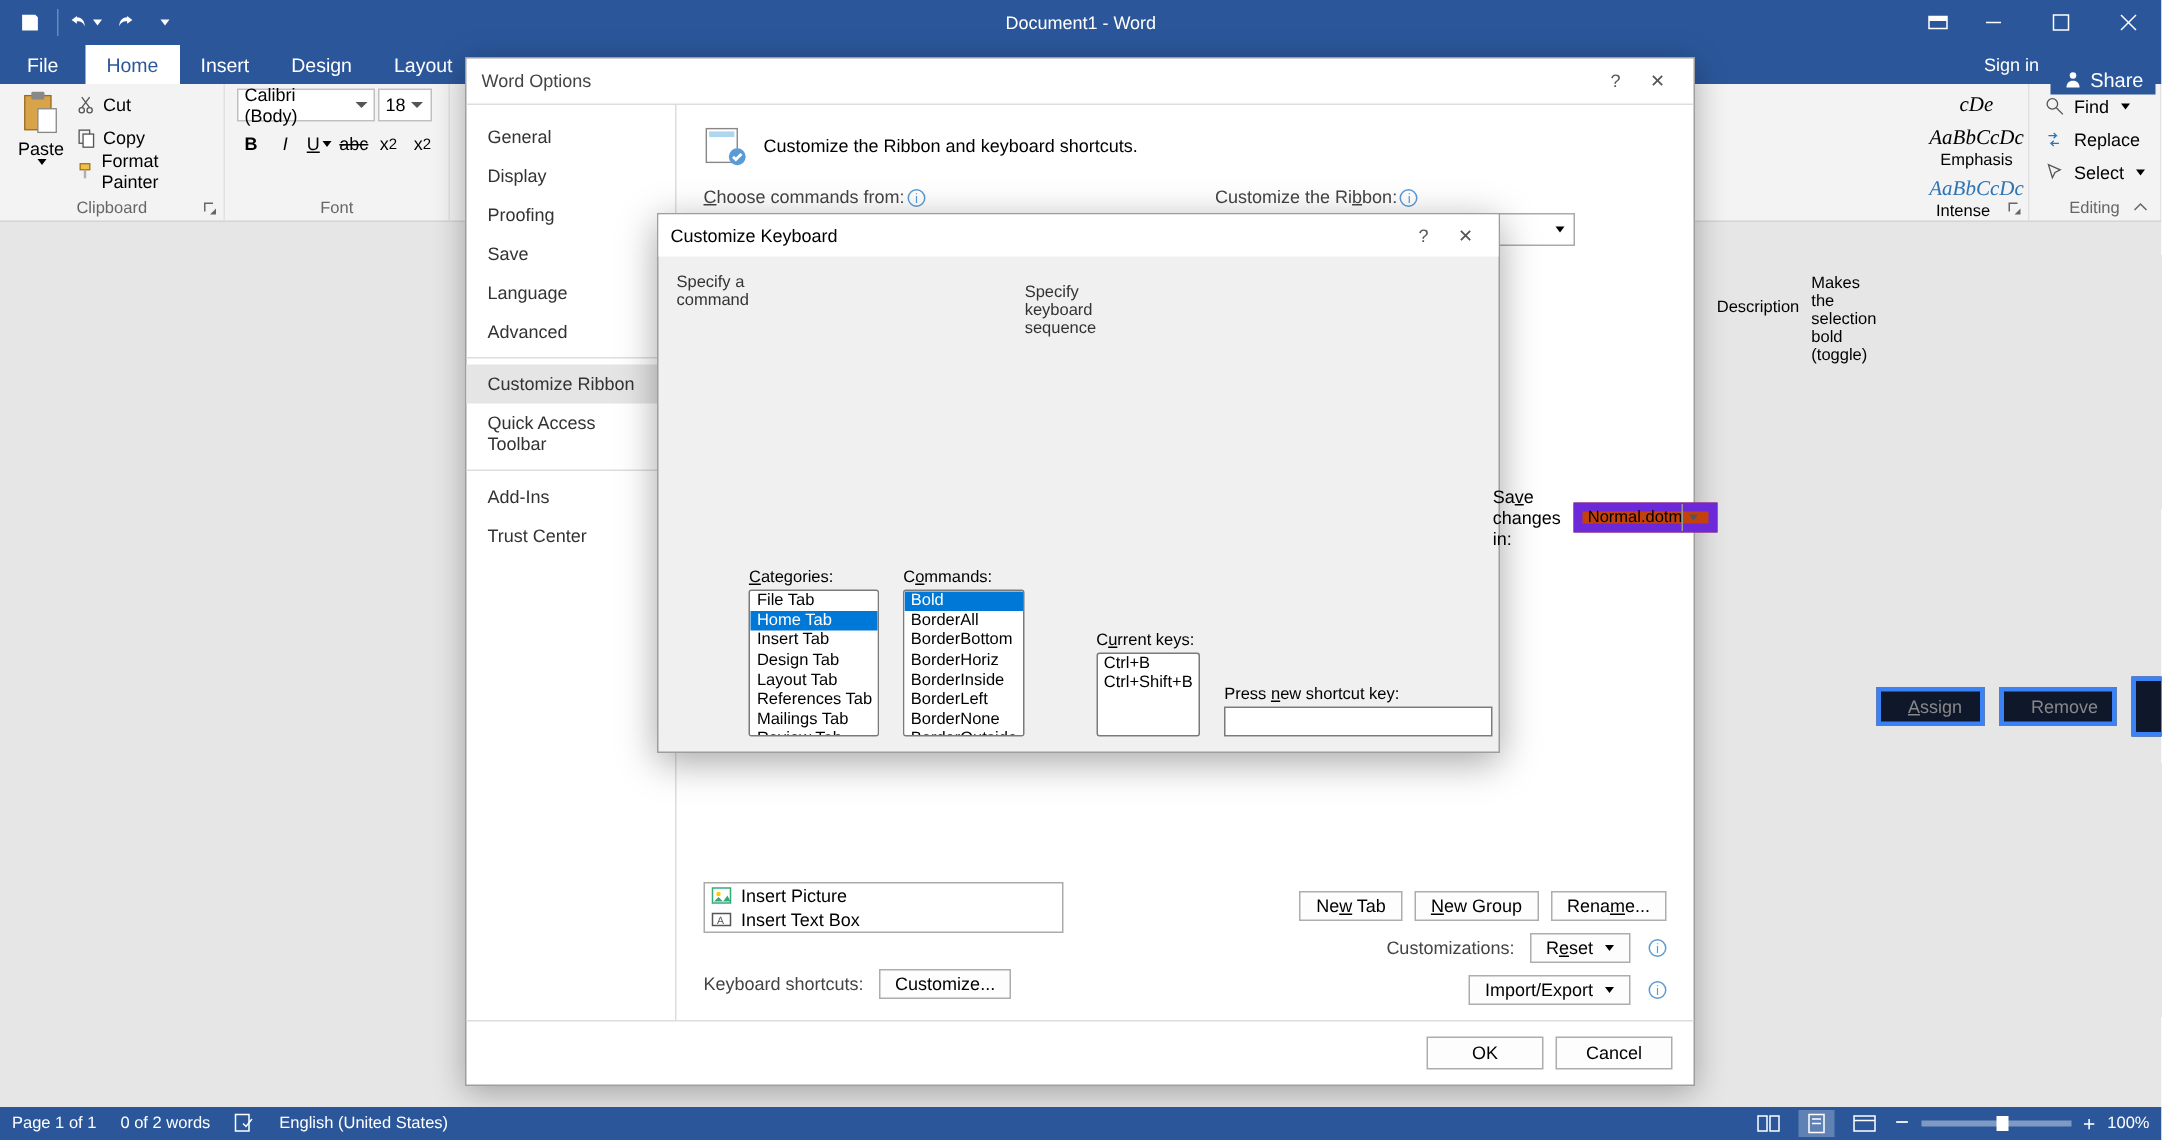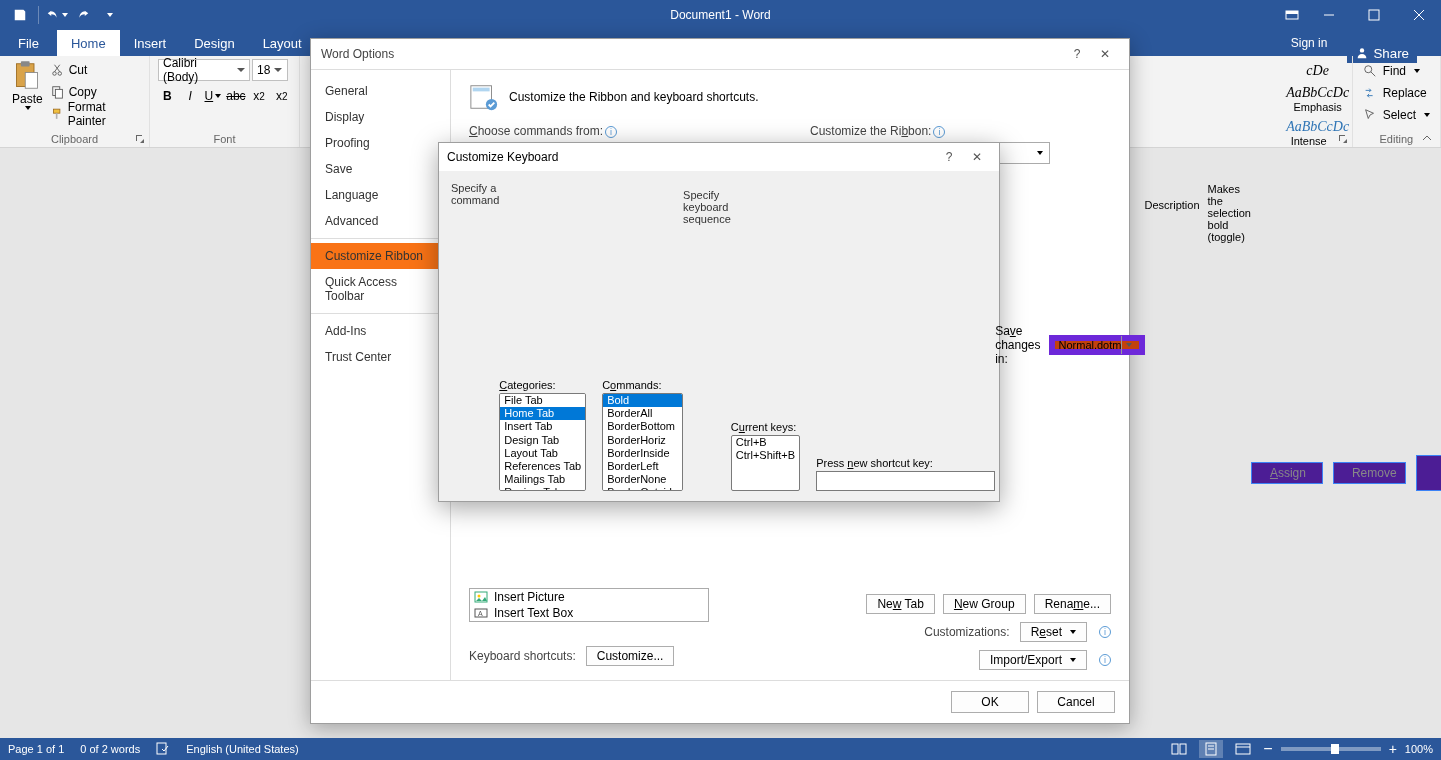--- a/index.html
+++ b/index.html
@@ -15,21 +15,21 @@
 .title-right { margin-left: auto; display: flex; align-items: center; }
 .win-btn { width: 45px; height: 30px; display: flex; align-items: center; justify-content: center; color: #fff; }
 .win-btn svg { width: 12px; height: 12px; stroke: #fff; fill: none; stroke-width: 1; }
 .ribbon-display { width: 28px; height: 28px; display:flex; align-items:center; justify-content:center;}
 
 
 .ribbon-tabs { height: 26px; background: #2b579a; display: flex; align-items: stretch; color: #fff; }
 .file-tab { background: #2b579a; padding: 0 18px; display: flex; align-items: center; font-size: 13px; }
 .tab { padding: 0 14px; display: flex; align-items: center; font-size: 13px; }
 .tab.active { background: #fff; color: #2b579a; }
-.tabs-right { margin-left: auto; display: flex; align-items: center; padding-right: 24px; gap: 20px; }
+.tabs-right { margin-left: auto; display: flex; align-items: center; padding-right: 4px; gap: 8px; }
 .share-btn { background: #2b579a; border: none; color: #fff; display: flex; align-items: center; gap: 4px; padding: 2px 8px; margin-top: 20px; }
 .share-btn svg { width: 14px; height: 14px; fill: #fff; }
 
 
 .ribbon { height: 92px; background: #f3f3f3; border-bottom: 1px solid #d4d4d4; display: flex; }
 .group { border-right: 1px solid #e1e1e1; display: flex; flex-direction: column; padding: 2px 8px 0 8px; position: relative; }
 .group-label { font-size: 11px; color: #666; text-align: center; padding: 2px 0; margin-top: auto; }
 .group-launcher { position: absolute; right: 2px; bottom: 2px; width: 12px; height: 12px; }
 .group-launcher svg { width: 10px; height: 10px; fill: #666; }
 .clipboard-main { display: flex; align-items: flex-start; gap: 4px; }
@@ -59,21 +59,21 @@
 .docarea { position: absolute; top: 148px; left: 0; right: 0; bottom: 22px; background: #e6e6e6; }
 
 
 .options-dialog { position: absolute; left: 310px; top: 38px; width: 820px; height: 686px; background: #fff; border: 1px solid #9e9e9e; box-shadow: 0 4px 20px rgba(0,0,0,0.3); display: flex; flex-direction: column; }
 .options-title { height: 30px; display: flex; align-items: center; padding: 0 10px; font-size: 12px; color: #444; }
 .options-title-text { flex: 1; }
 .dlg-sys-btn { width: 28px; height: 28px; display: flex; align-items: center; justify-content: center; color: #555; }
 .options-body { flex: 1; display: flex; border-top: 1px solid #ddd; }
 .options-nav { width: 140px; border-right: 1px solid #ddd; padding: 8px 0; }
 .nav-item { padding: 6px 14px; font-size: 12px; color: #333; }
-.nav-item.selected { background: #f97316; }
+.nav-item.selected { background: #e5e5e5; }
 .nav-sep { height: 1px; background: #ddd; margin: 4px 0; }
 .options-content { flex: 1; padding: 12px 18px; position: relative; }
 .options-content-header { display: flex; align-items: center; gap: 10px; margin-bottom: 12px; }
 .options-content-header svg { width: 30px; height: 30px; }
 .content-row-label { font-size: 12px; color: #444; margin-bottom: 4px; }
 .content-row-label .ul { text-decoration: underline; }
 .info-icon { display: inline-block; width: 12px; height: 12px; border: 1px solid #5b9bd5; border-radius: 50%; color: #5b9bd5; font-size: 9px; text-align: center; line-height: 10px; margin-left: 2px; }
 .two-col { display: flex; gap: 40px; }
 .combo-wide { border: 1px solid #ababab; background: #fff; height: 22px; display: flex; align-items: center; padding: 0 6px; font-size: 12px; }
 .combo-wide .arrow { margin-left: auto; }
@@ -105,21 +105,21 @@
 .listbox .item.selected { background: #0078d7; color: #fff; }
 .listbox-sm { border: 1px solid #7a7a7a; background: #fff; height: 56px; overflow-y: scroll; font-size: 11px; }
 .listbox-sm .item { padding: 0 4px; line-height: 13px; }
 .textbox { border: 1px solid #7a7a7a; background: #fff; height: 20px; }
 .ck-save-row { display: flex; align-items: center; gap: 8px; margin-top: 20px; }
 .ck-combo { border: 6px solid #6d28d9; background: #c2410c; height: 20px; display: flex; align-items: center; padding: 0 4px; font-size: 11px; width: 96px; }
 .ck-combo .arrow { margin-left: auto; width: 16px; height: 18px; border-left: 1px solid #999; display: flex; align-items: center; justify-content: center; }
 .ck-desc { font-size: 11px; margin-top: 20px; }
 .ck-desc-text { font-size: 11px; padding-left: 8px; margin-top: 4px; }
 .ck-footer { display: flex; gap: 10px; margin-top: auto; align-items: center; }
-.btn-disabled { border: 1px solid #3b82f6; background: #4c1d95; color: #888; padding: 3px 18px; font-size: 12px; min-width: 72px; text-align: center; }
+.btn-disabled { border: 3px solid #3b82f6; background: #0f172a; color: #888; padding: 3px 18px; font-size: 12px; min-width: 72px; text-align: center; }
 .btn-default { border: 2px solid #0067c0; background: #e1e1e1; padding: 3px 22px; font-size: 12px; }
 
 
 .statusbar { position: absolute; left: 0; right: 0; bottom: 0; height: 22px; background: #2b579a; color: #fff; display: flex; align-items: center; font-size: 11px; padding: 0 8px; gap: 16px; }
 .statusbar .sb-right { margin-left: auto; display: flex; align-items: center; gap: 8px; }
 .view-btn { width: 24px; height: 18px; display:flex; align-items:center; justify-content:center;}
 .view-btn svg { width: 16px; height: 14px; fill: none; stroke: #fff; stroke-width: 1; }
 .zoom-slider { width: 100px; height: 4px; background: rgba(255,255,255,0.4); position: relative; }
 .zoom-slider .thumb { position: absolute; left: 50%; top: -3px; width: 8px; height: 10px; background: #fff; }
 .caret-down { display:inline-block; border-left:3px solid transparent; border-right:3px solid transparent; border-top:4px solid currentColor; margin-left:2px; vertical-align: middle;}

